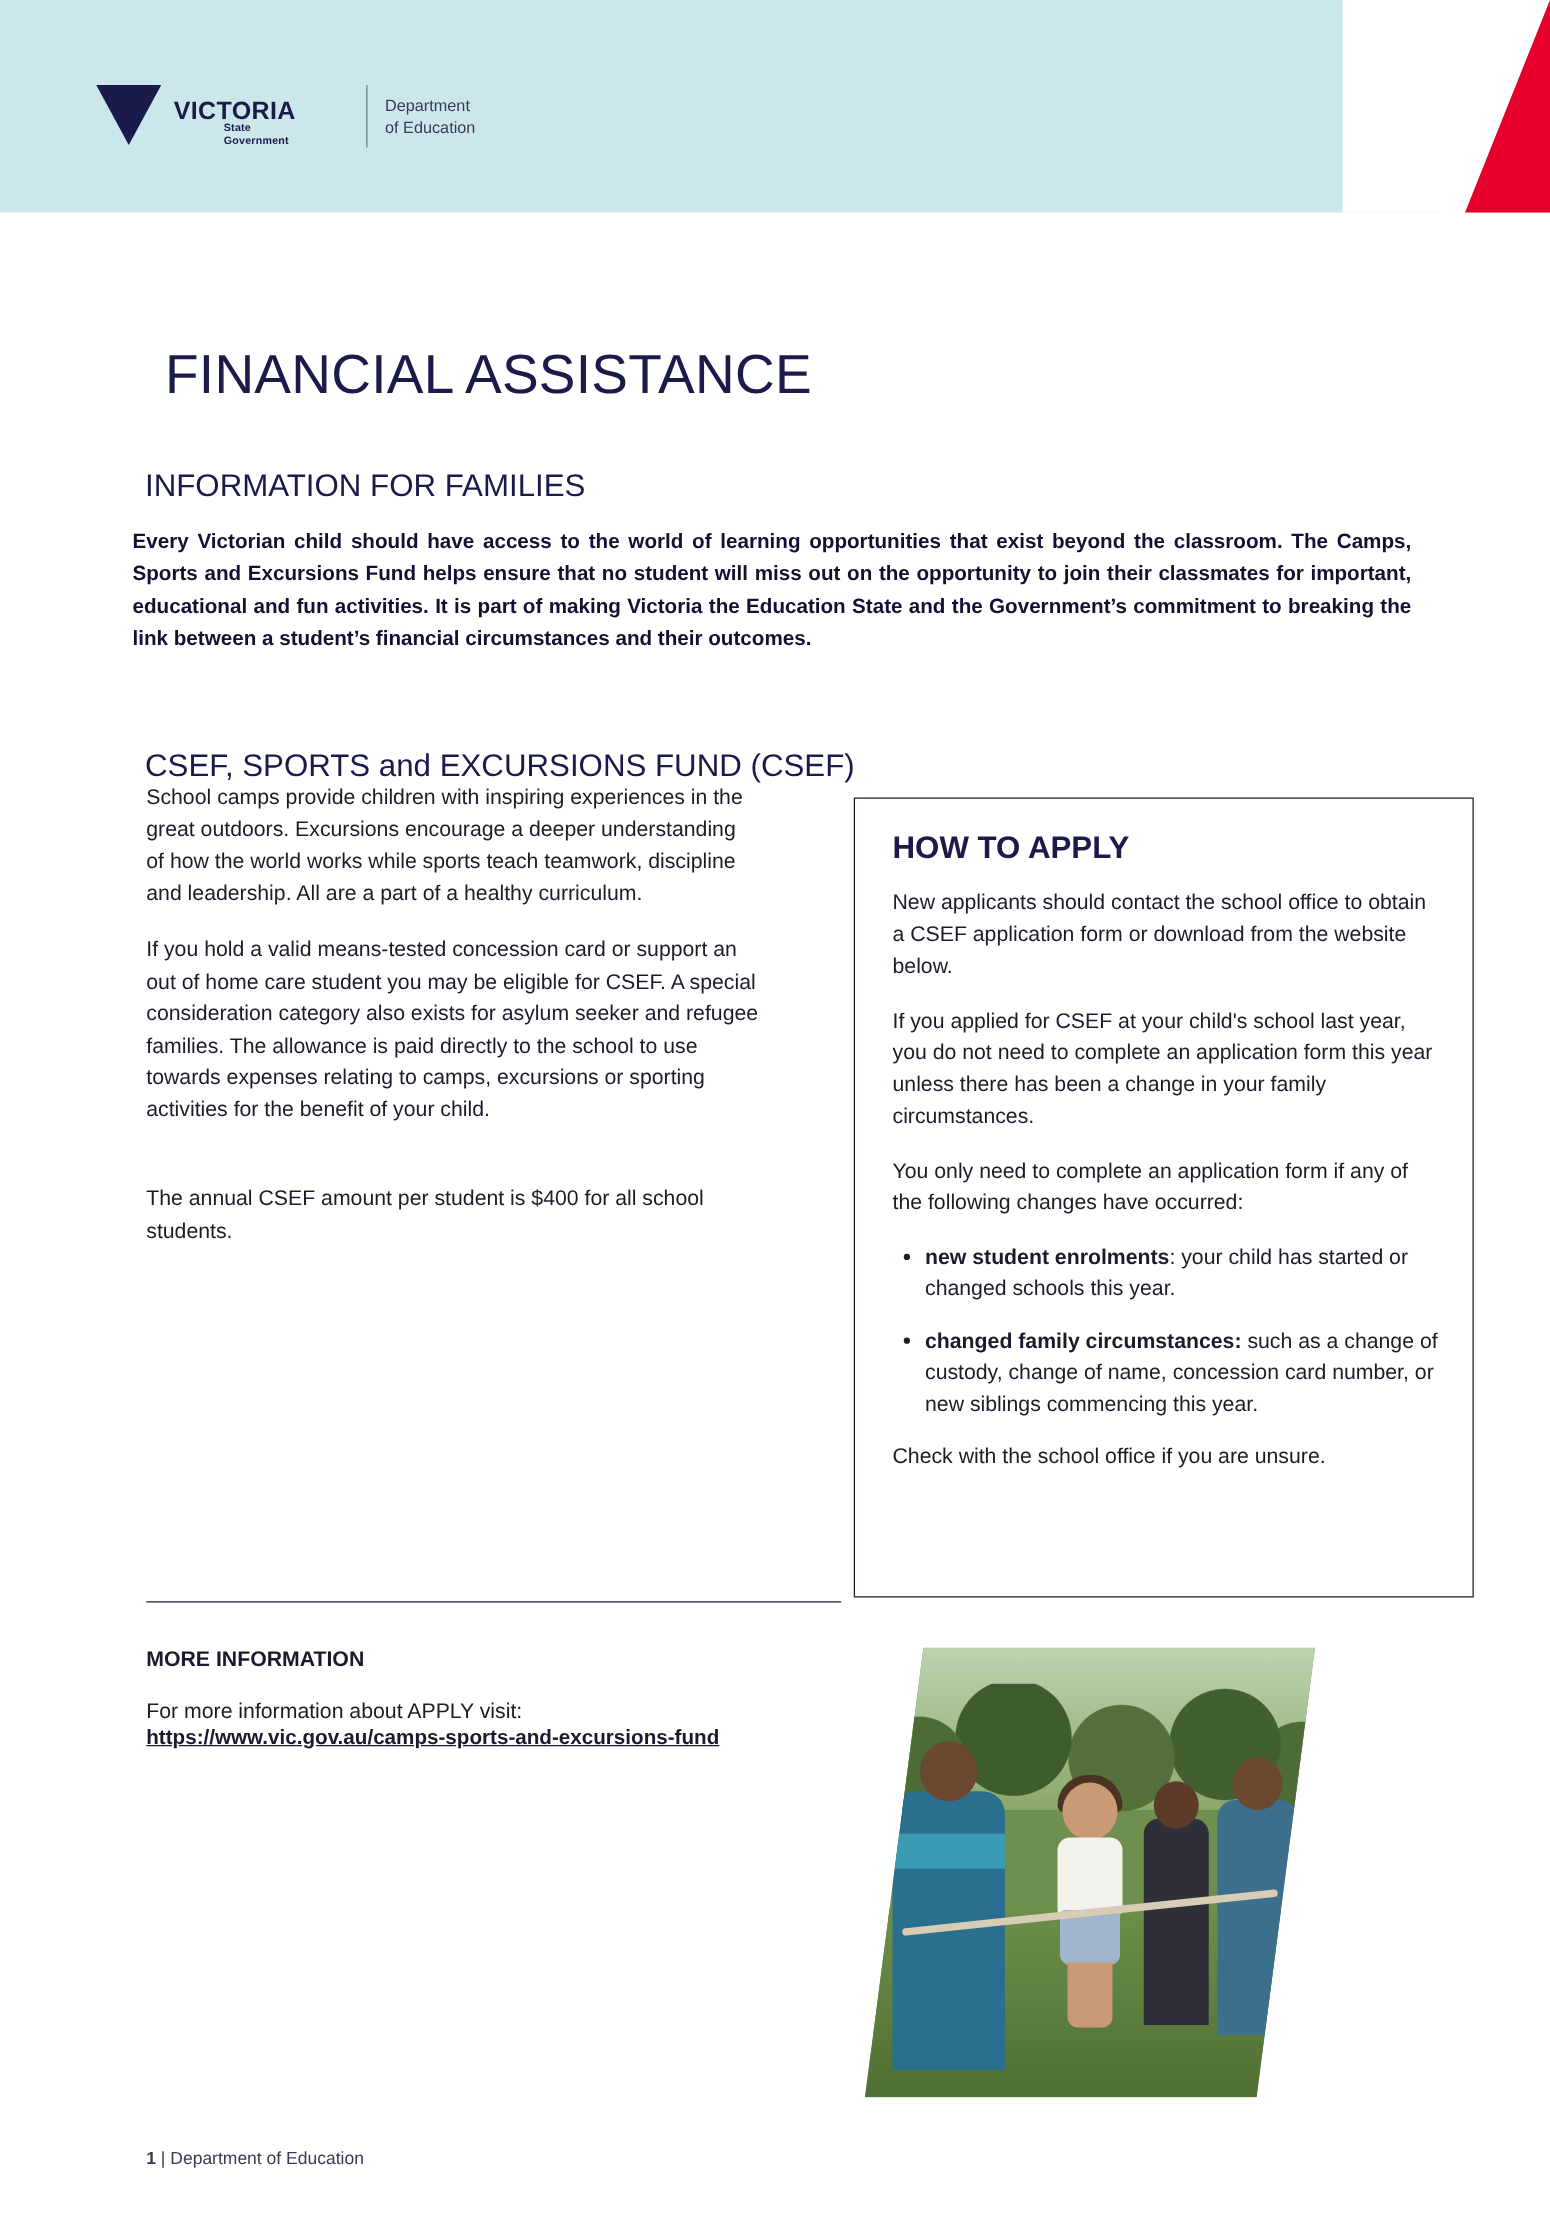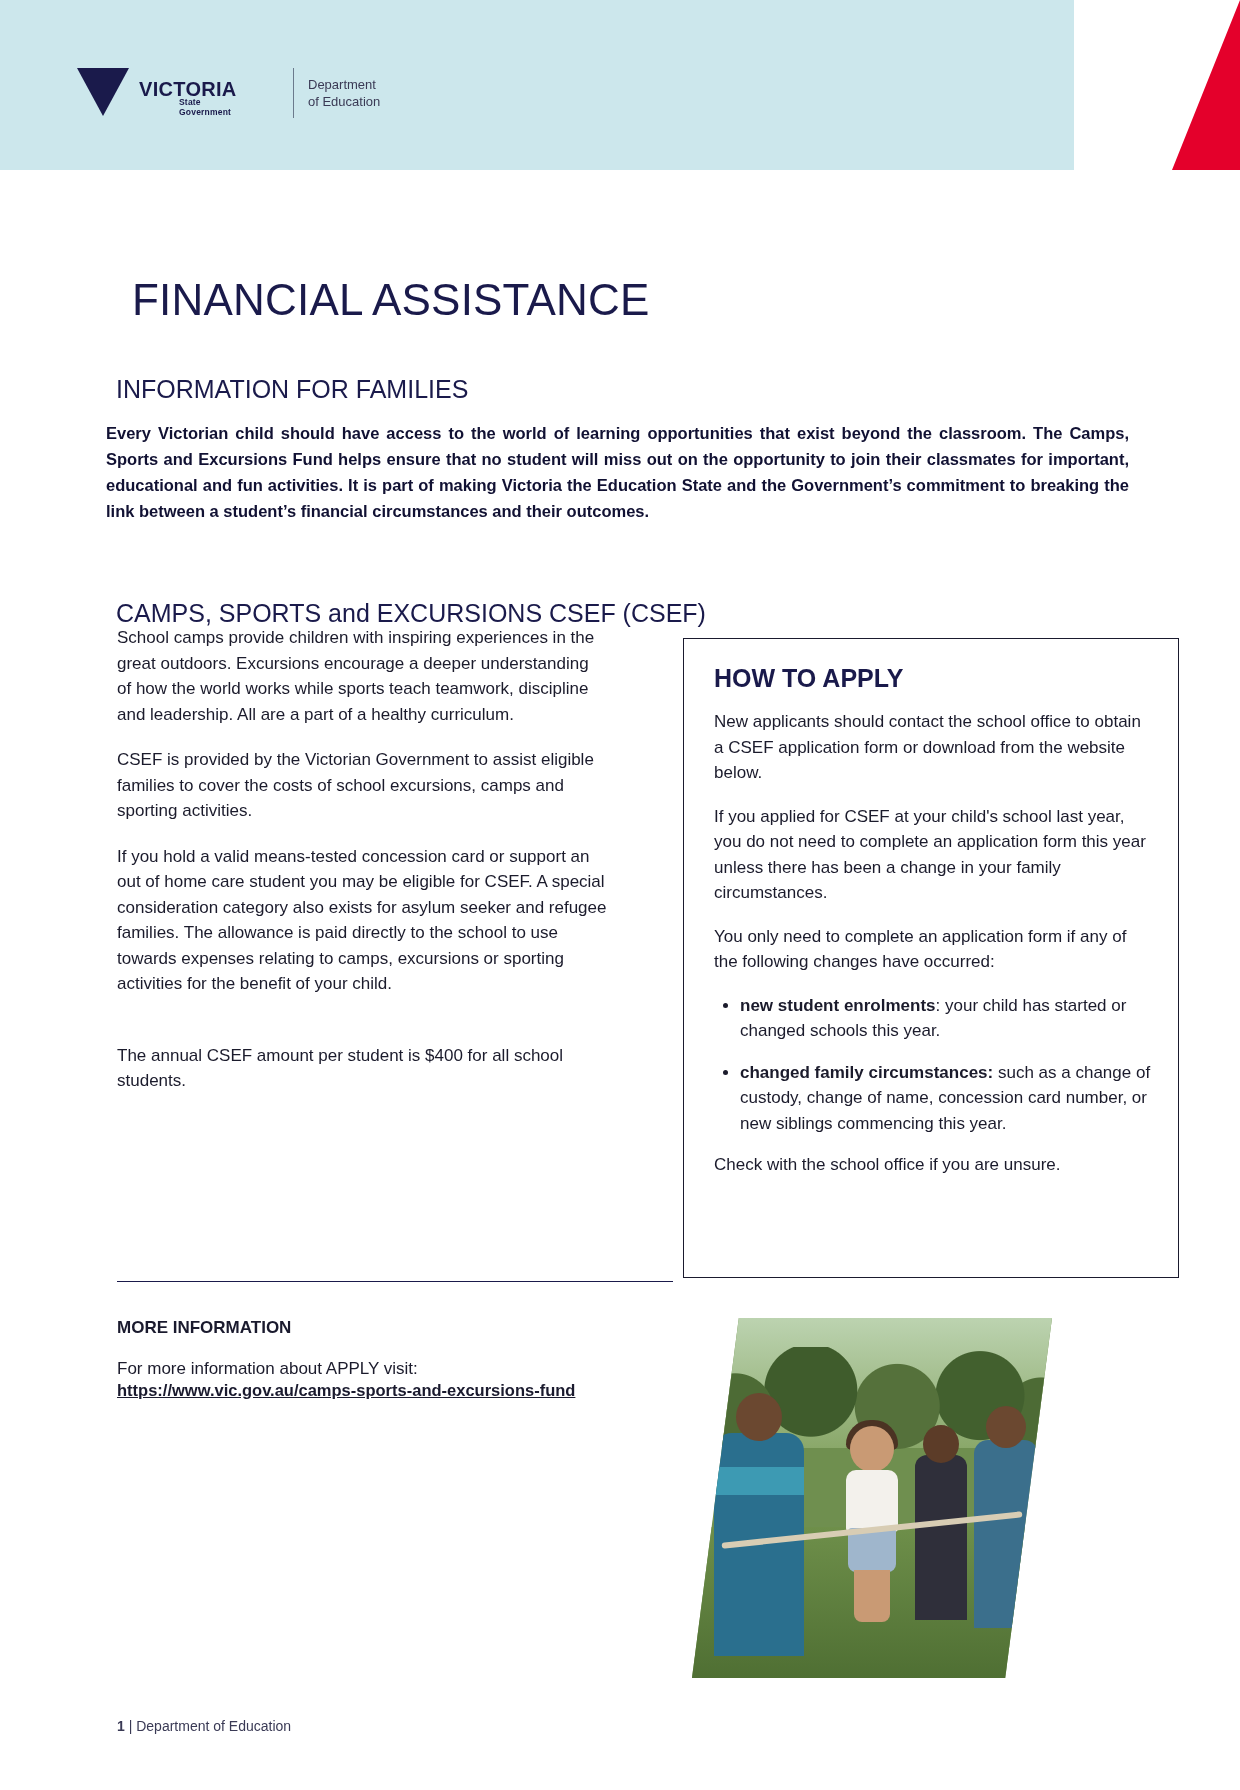--- a/index.html
+++ b/index.html
@@ -409,25 +409,24 @@
     </div>
   </div>
 </div>
 
 <h1 class="page-title">FINANCIAL ASSISTANCE</h1>
 
 <h2 class="subhead" id="subhead-families">INFORMATION FOR FAMILIES</h2>
 
 <p class="intro">Every Victorian child should have access to the world of learning opportunities that exist beyond the classroom. The Camps, Sports and Excursions Fund helps ensure that no student will miss out on the opportunity to join their classmates for important, educational and fun activities. It is part of making Victoria the Education State and the Government’s commitment to breaking the link between a student’s financial circumstances and their outcomes.</p>
 
-<h2 class="subhead" id="subhead-csef">CAMPS, SPORTS and EXCURSIONS CSEF (CSEF)</h2>
+<h2 class="subhead" id="subhead-csef">CSEF, SPORTS and EXCURSIONS FUND (CSEF)</h2>
 
 <div class="col-left">
   <p>School camps provide children with inspiring experiences in the great outdoors. Excursions encourage a deeper understanding of how the world works while sports teach teamwork, discipline and leadership. All are a part of a healthy curriculum.</p>
-  <p>CSEF is provided by the Victorian Government to assist eligible families to cover the costs of school excursions, camps and sporting activities.</p>
   <p>If you hold a valid means-tested concession card or support an out of home care student you may be eligible for CSEF. A special consideration category also exists for asylum seeker and refugee families. The allowance is paid directly to the school to use towards expenses relating to camps, excursions or sporting activities for the benefit of your child.</p>
   <p class="amount">The annual CSEF amount per student is $400 for all school students.</p>
 </div>
 
 <div class="hr-left"></div>
 
 <div class="apply-box">
   <h2 class="apply-title">HOW TO APPLY</h2>
   <p>New applicants should contact the school office to obtain a CSEF application form or download from the website below.</p>
   <p>If you applied for CSEF at your child's school last year, you do not need to complete an application form this year unless there has been a change in your family circumstances.</p>

